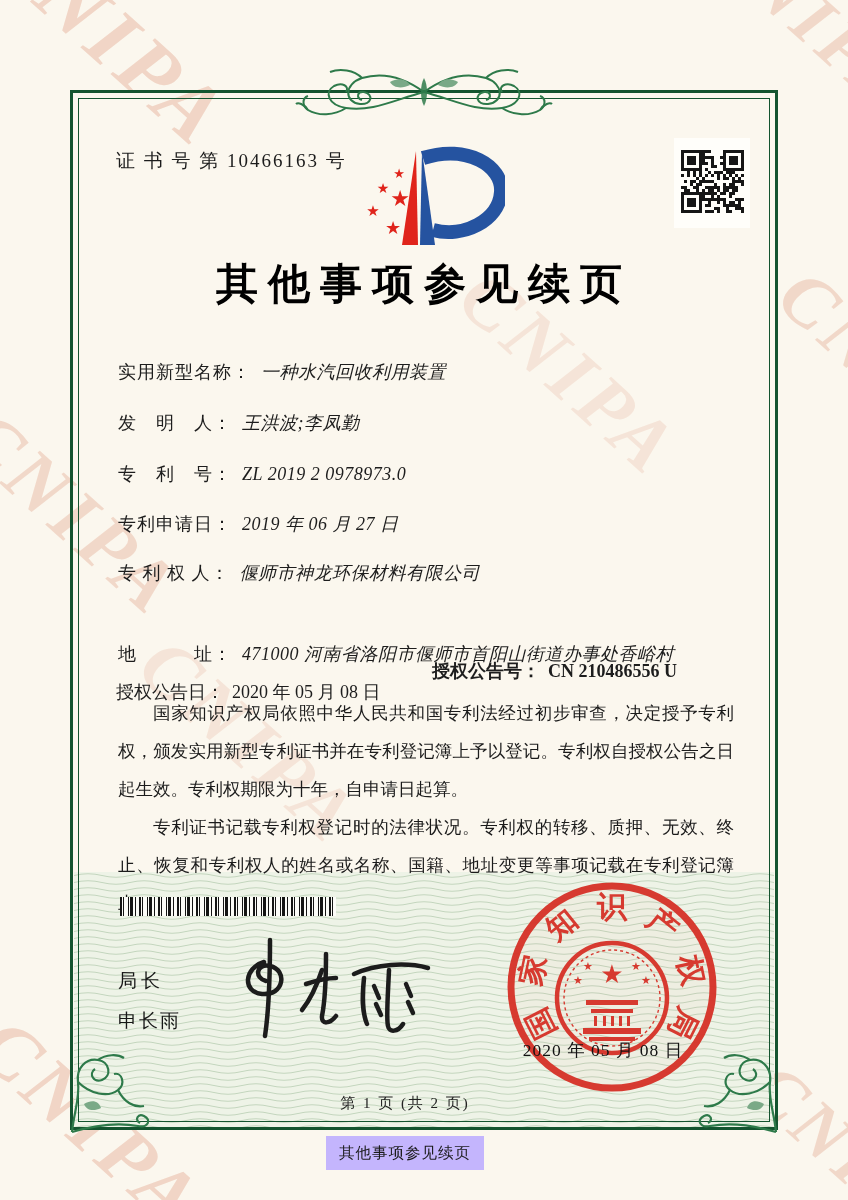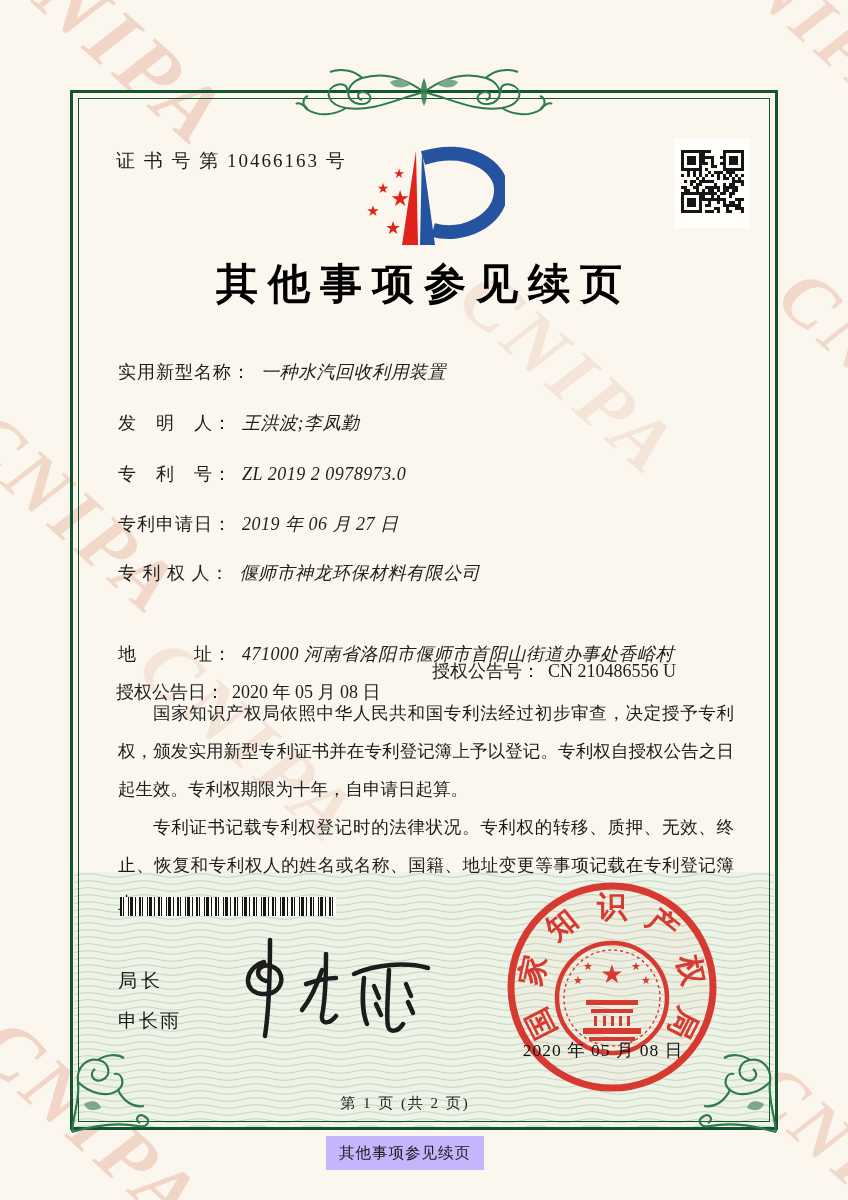--- a/index.html
+++ b/index.html
@@ -403,21 +403,21 @@
     <div class="field" style="top:561px;">
       <span class="label">专 利 权 人：</span><span class="value">偃师市神龙环保材料有限公司</span>
     </div>
     <div class="field" style="top:642px;">
       <span class="label">地　　　址：</span><span class="value">471000 河南省洛阳市偃师市首阳山街道办事处香峪村</span>
     </div>
 
     <div class="field2" style="left:116px;top:659px;margin-top:21px;">
       <span>授权公告日：</span><span style="margin-left:8px;">2020 年 05 月 08 日</span>
     </div>
-    <div class="field2" style="left:432px;top:659px;">
+    <div class="field2" style="left:432px;top:659px;font-weight:bold;">
       <span>授权公告号：</span><span style="margin-left:8px;">CN 210486556 U</span>
     </div>
 
     <div class="body-text">
       <p>国家知识产权局依照中华人民共和国专利法经过初步审查，决定授予专利权，颁发实用新型专利证书并在专利登记簿上予以登记。专利权自授权公告之日起生效。专利权期限为十年，自申请日起算。</p>
       <p>专利证书记载专利权登记时的法律状况。专利权的转移、质押、无效、终止、恢复和专利权人的姓名或名称、国籍、地址变更等事项记载在专利登记簿上。</p>
     </div>
 
     <div class="barcode"></div>
 

